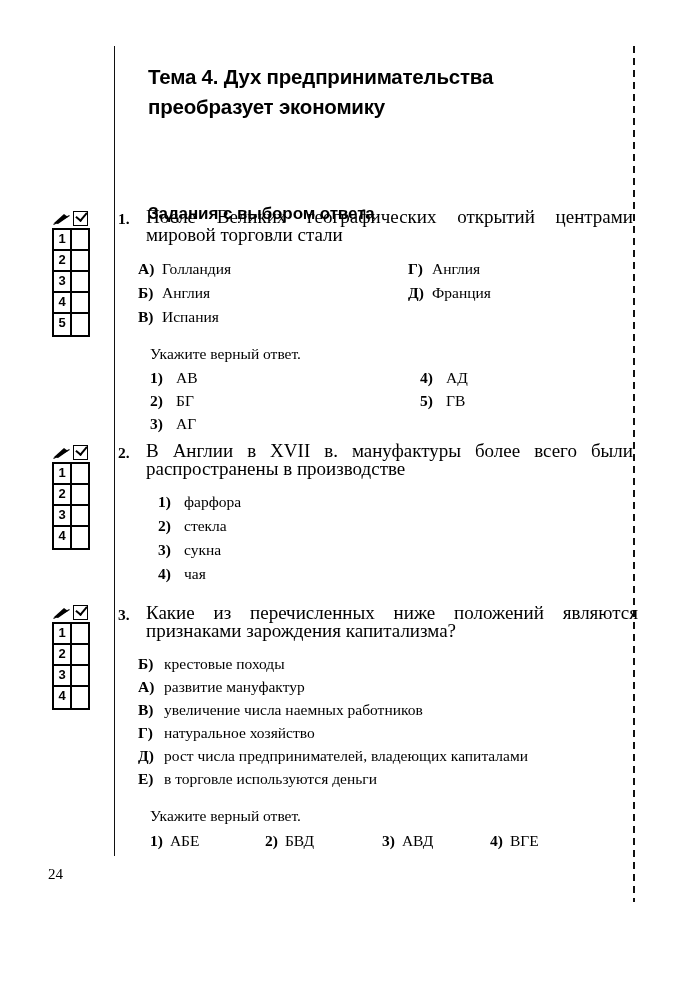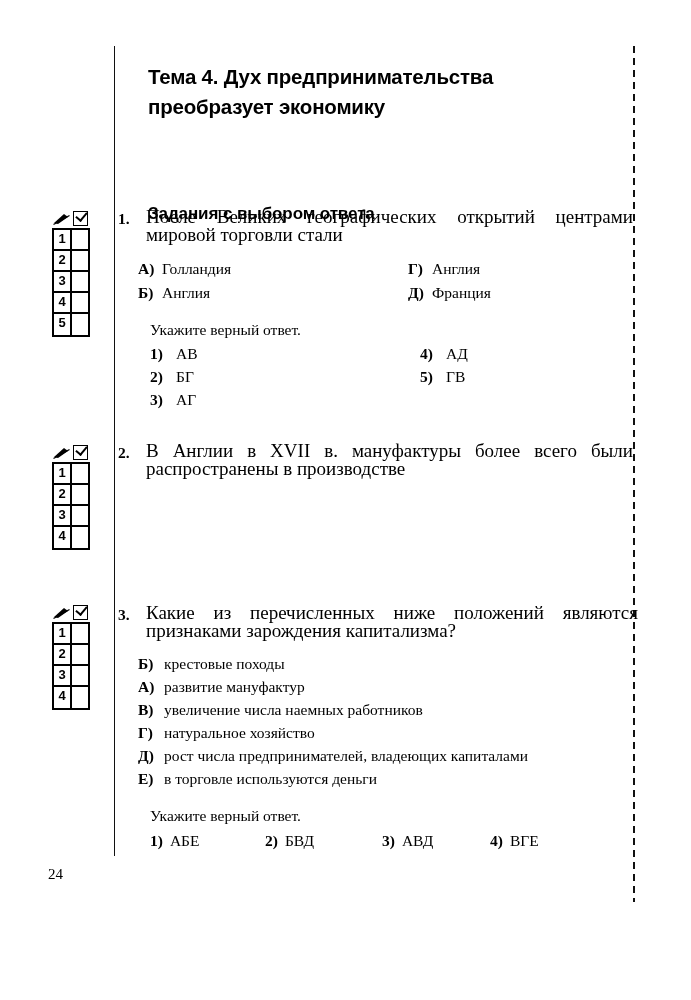--- a/index.html
+++ b/index.html
@@ -334,20 +334,23 @@
     <div class="q-num">1.</div>
     <div class="q-stem">После Великих географических открытий центрами мировой торговли стали</div>
 
     <div class="opt-list">
       <div class="opt-row">
         <span class="opt-lbl" style="width:24px;">А)</span><span class="opt-txt">Голландия</span>
       </div>
       <div class="opt-row">
         <span class="opt-lbl" style="width:24px;">Б)</span><span class="opt-txt">Англия</span>
       </div>
+      <div class="opt-row">
+        <span class="opt-lbl" style="width:24px;">В)</span><span class="opt-txt">Испания</span>
+      </div>
 
       <div class="col2">
         <div class="opt-row">
           <span class="opt-lbl" style="width:24px;">Г)</span><span class="opt-txt">Англия</span>
         </div>
         <div class="opt-row">
           <span class="opt-lbl" style="width:24px;">Д)</span><span class="opt-txt">Франция</span>
         </div>
       </div>
     </div>
@@ -372,20 +375,34 @@
           <span class="ans-lbl">5)</span><span class="ans-val">ГВ</span>
         </div>
       </div>
     </div>
   </div>
 
   <div class="question" style="top:442px;">
     <div class="q-num">2.</div>
     <div class="q-stem">В Англии в XVII в. мануфактуры более всего были распространены в производстве</div>
 
+    <div class="opt-list" style="margin-left:40px; margin-top:12px;">
+      <div class="opt-row">
+        <span class="opt-lbl" style="width:26px;">1)</span><span class="opt-txt">фарфора</span>
+      </div>
+      <div class="opt-row">
+        <span class="opt-lbl" style="width:26px;">2)</span><span class="opt-txt">стекла</span>
+      </div>
+      <div class="opt-row">
+        <span class="opt-lbl" style="width:26px;">3)</span><span class="opt-txt">сукна</span>
+      </div>
+      <div class="opt-row">
+        <span class="opt-lbl" style="width:26px;">4)</span><span class="opt-txt">чая</span>
+      </div>
+    </div>
   </div>
 
   <div class="question" style="top:604px; width:520px;">
     <div class="q-num">3.</div>
     <div class="q-stem">Какие из перечисленных ниже положений являются признаками зарождения капитализма?</div>
 
     <div class="opt-list" style="margin-top:12px;">
       <div class="opt-row tight">
         <span class="opt-lbl" style="width:26px;">Б)</span><span class="opt-txt">крестовые походы</span>
       </div>

